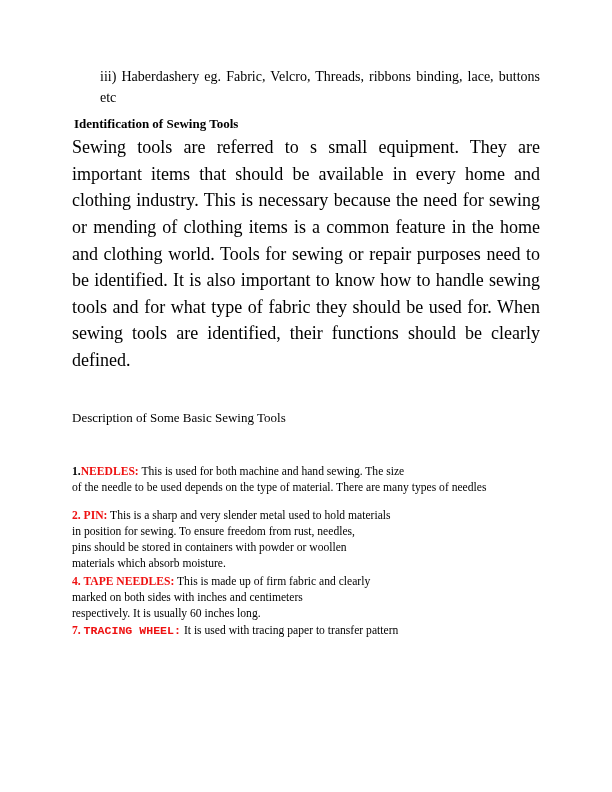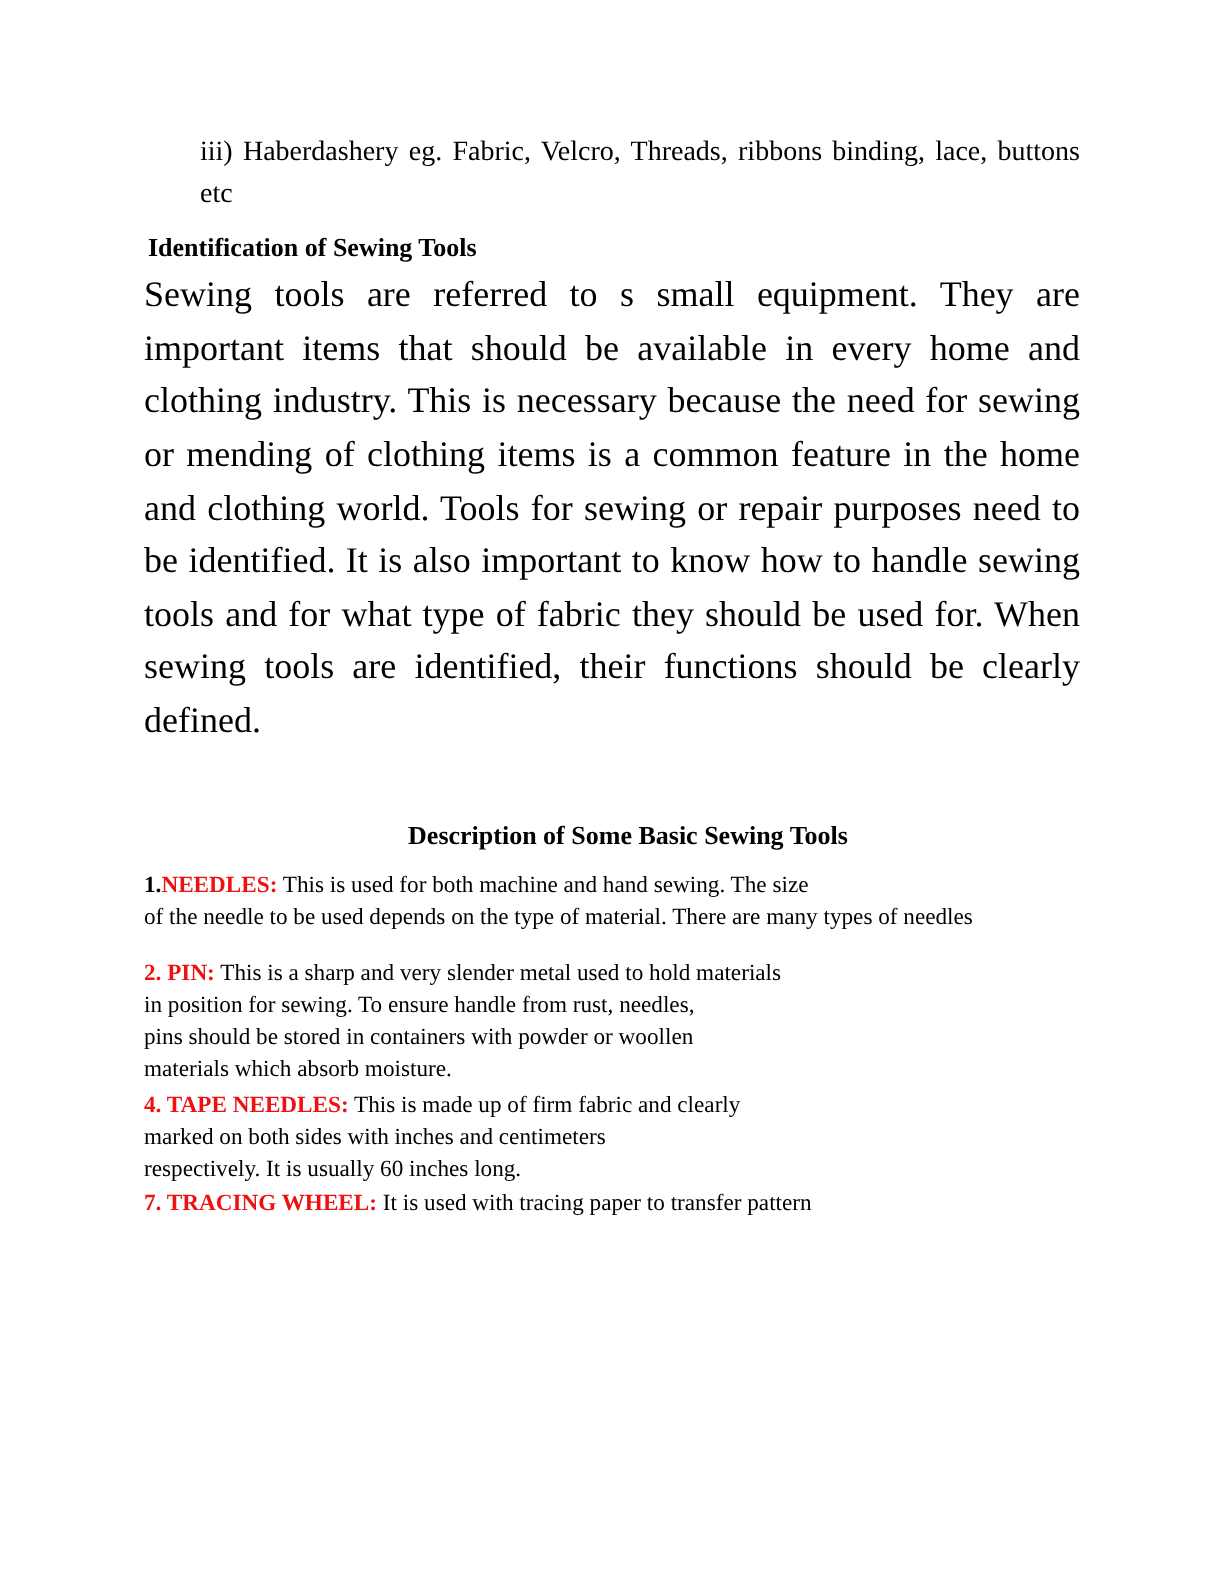--- a/index.html
+++ b/index.html
@@ -34,26 +34,25 @@
     font-size: 18px;
     line-height: 1.48;
     text-align: justify;
     margin: 0 0 0 0;
   }
   .body-para + .body-para {
     margin-top: 8px;
   }
   .desc-heading {
     font-size: 13px;
-    font-weight: bold;
-    margin: 36px 0 0 16px;
-    text-align: center;
+    font-weight: normal;
+    margin: 36px 0 0 0;
   }
   .tools-list {
-    margin-top: 9px;
+    margin-top: 38px;
     font-size: 11.6px;
     line-height: 1.38;
   }
   .tool-item {
     margin: 0 0 2px 0;
     white-space: pre-line;
   }
   .tool-item.gap-after {
     margin-bottom: 12px;
   }
@@ -74,26 +73,26 @@
   <p class="body-para">Sewing tools are referred to s small equipment. They are important items that should be available in every home and clothing industry. This is necessary because the need for sewing or mending of clothing items is a common feature in the home and clothing world. Tools for sewing or repair purposes need to be identified. It is also important to know how to handle sewing tools and for what type of fabric they should be used for. When sewing tools are identified, their functions should be clearly defined.</p>
 
 
   <h2 class="desc-heading">Description of Some Basic Sewing Tools</h2>
 
   <div class="tools-list">
   <p class="tool-item gap-after"><span class="tool-number" style="color: rgb(0, 0, 0);">1.</span><span class="tool-name" style="color: rgb(238, 17, 17);">NEEDLES:</span><span class="tool-description"> This is used for both machine and hand sewing. The size
 of the needle to be used depends on the type of material. There are many types of needles</span></p>
 
   <p class="tool-item"><span class="tool-number" style="color: rgb(238, 17, 17);">2. </span><span class="tool-name" style="color: rgb(238, 17, 17);">PIN:</span><span class="tool-description"> This is a sharp and very slender metal used to hold materials
-in position for sewing. To ensure handle from rust, needles,
+in position for sewing. To ensure freedom from rust, needles,
 pins should be stored in containers with powder or  woollen
 materials which absorb moisture.</span></p>
 
 
   <p class="tool-item"><span class="tool-number" style="color: rgb(238, 17, 17);">4. </span><span class="tool-name" style="color: rgb(238, 17, 17);">TAPE NEEDLES:</span><span class="tool-description"> This is made up of firm fabric and clearly
 marked on both sides with inches and centimeters
 respectively. It is usually 60 inches long.</span></p>
 
 
-  <p class="tool-item"><span class="tool-number" style="color: rgb(238, 17, 17);">7. </span><span class="tool-name" style="color: rgb(238, 17, 17);">TRACING WHEEL:</span><span class="tool-description"> It is used with tracing paper to transfer pattern</span></p>
+  <p class="tool-item"><span class="tool-number" style="color: rgb(238, 17, 17);">7. </span><span class="tool-name" style="color: rgb(238, 17, 17); font-family: Liberation Mono, monospace;">TRACING WHEEL:</span><span class="tool-description"> It is used with tracing paper to transfer pattern</span></p>
 </div>
 
 </div>
 
 </body></html>

